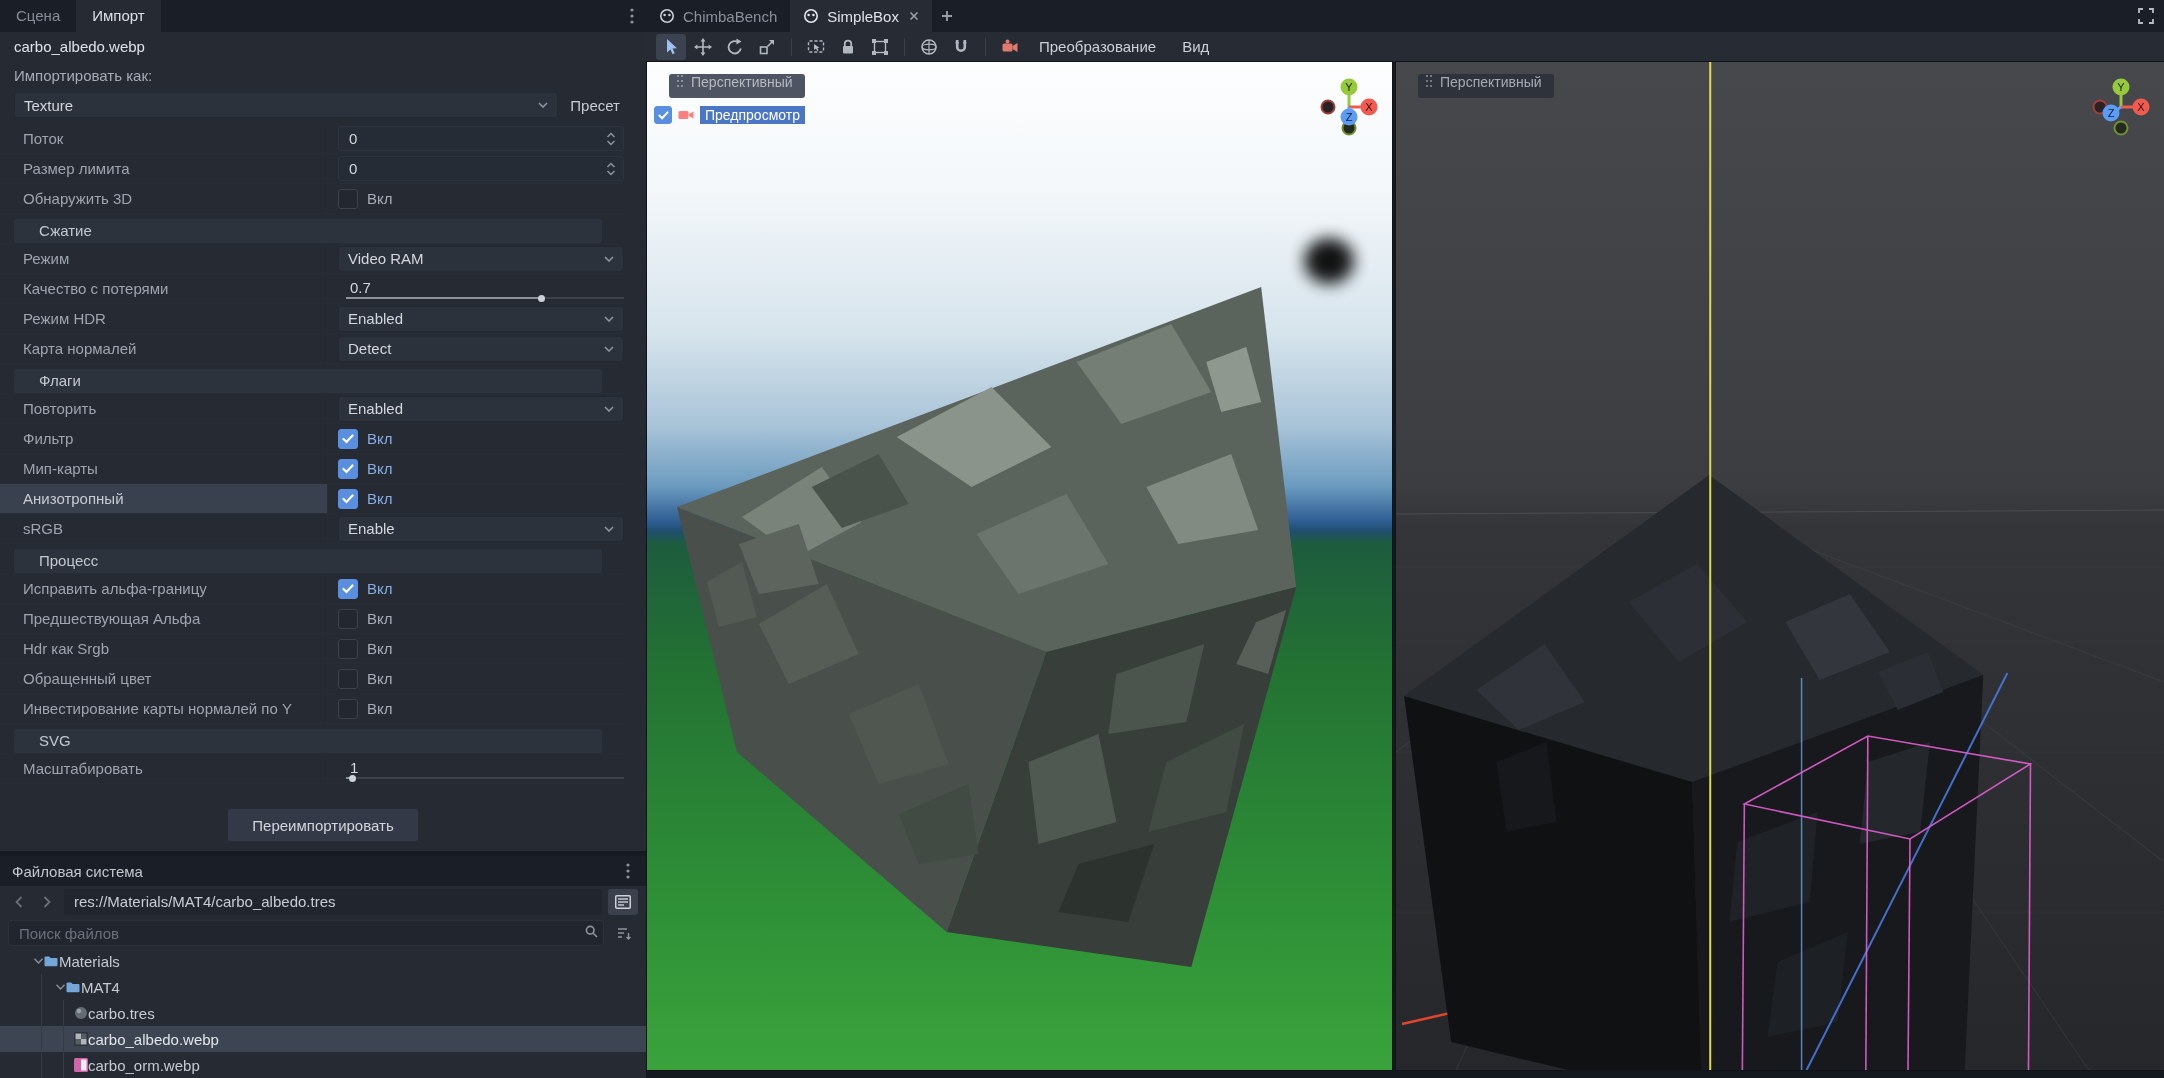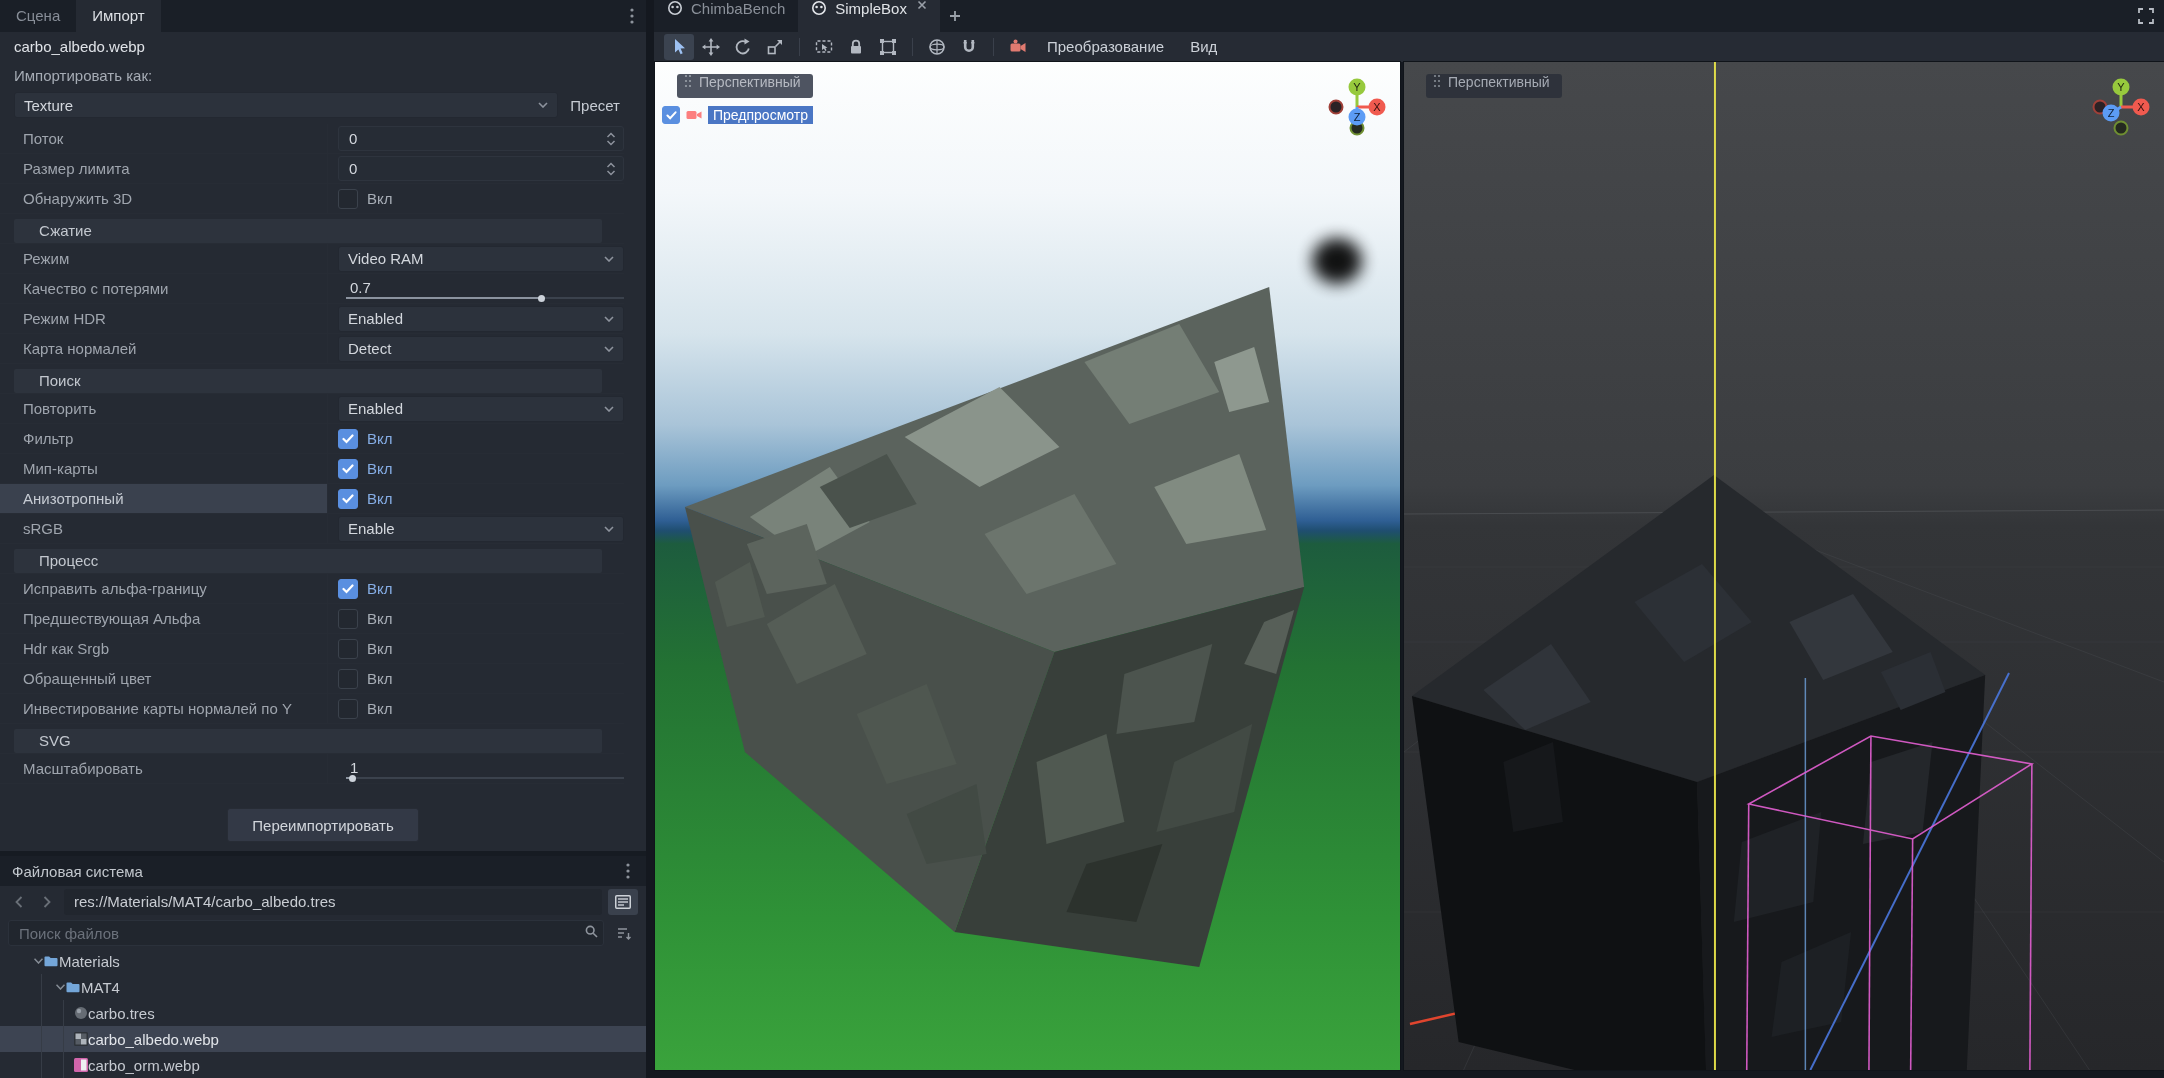--- a/index.html
+++ b/index.html
@@ -2,21 +2,21 @@
 <html><head>
 <meta charset="utf-8">
 <style>
 *{margin:0;padding:0;box-sizing:border-box}
 html,body{width:2164px;height:1078px;overflow:hidden;background:#14181f;
   font-family:"Liberation Sans","DejaVu Sans",sans-serif;color:#c6cbd3;font-size:15px}
 svg{display:block}
 #app{display:flex;width:2164px;height:1078px}
 
 
-.left-dock{width:646px;min-width:646px;height:100%;display:flex;flex-direction:column;background:#252a33;margin-right:8px}
+.left-dock{width:646px;min-width:646px;height:100%;display:flex;flex-direction:column;background:#252a33;margin-right:0}
 .dock-tabbar{height:32px;background:#1a1f27;display:flex;align-items:stretch;flex:none}
 .dock-tab{padding:0 16px;line-height:32px;font-size:15px;color:#878d97}
 .dock-tab.active{background:#252a33;color:#dde0e5}
 .tabbar-spacer{flex:1}
 .vdots{width:28px;display:flex;align-items:center;justify-content:center;color:#8d939c}
 
 .import-panel{flex:1;display:flex;flex-direction:column;overflow:hidden;background:#252a33}
 .import-filename{height:30px;line-height:30px;padding:0 14px;color:#e0e3e8;font-size:15px}
 .import-as{height:28px;line-height:28px;padding:0 14px;color:#a6acb5;font-size:15px}
 .import-type-row{display:flex;align-items:center;gap:8px;padding:2px 22px 6px 14px}
@@ -77,21 +77,21 @@
 .tree-row.lvl1{padding-left:34px}
 .tree-row.lvl2{padding-left:56px}
 .tree-row.lvl3{padding-left:74px}
 .tree-row.selected{background:#3d4452;color:#e2e5ea}
 .twist{color:#868d96;display:flex}
 .guide{position:absolute;width:1px;background:#363c46}
 
 
 .main-area{flex:1;display:flex;flex-direction:column;height:100%}
 .scene-tabbar{height:32px;background:#1a1f27;display:flex;align-items:stretch;flex:none}
-.scene-tab{display:flex;gap:8px;padding:0 13px;font-size:15px;color:#8a9099}
+.scene-tab{display:flex;align-items:center;gap:8px;padding:0 13px;font-size:15px;color:#8a9099}
 .scene-tab.active{background:#262b34;color:#e0e3e7}
 .tab-close{display:flex;color:#9aa0a9;margin-left:2px}
 .tab-plus{width:30px;display:flex;align-items:center;justify-content:center;color:#9aa0a9}
 .fullscreen-btn{width:36px;display:flex;align-items:center;justify-content:center;color:#b6bbc3}
 
 .toolbar3d{height:30px;background:#262b34;display:flex;align-items:center;padding-left:10px;gap:2px;flex:none}
 .tool-btn{width:30px;height:26px;border-radius:3px;display:flex;align-items:center;justify-content:center;color:#b2b8c1}
 .tool-btn.active{background:#3b4350;color:#9dc1f2}
 .tool-sep{width:1px;height:18px;background:#3a404b;margin:0 7px}
 .menu-btn{padding:0 12px;font-size:15px;color:#ccd1d8;line-height:30px}
@@ -235,21 +235,21 @@
             <span class="chev">
                   <svg width="10" height="6" viewBox="0 0 10 6">
                     <path d="M1 1 L5 5 L9 1" fill="none" stroke="currentColor" stroke-width="1.6"></path>
                   </svg>
                 </span>
           </div>
             </div>
         </div>
 
         <div class="section-row">
-          <div class="section-bar">Поиск</div>
+          <div class="section-bar">Флаги</div>
         </div>
 
         <div class="prop-row">
           <div class="prop-label">Повторить</div>
           <div class="prop-value">
               <div class="dropdown">
             <span class="dd-text">Enabled</span>
             <span class="chev">
                   <svg width="10" height="6" viewBox="0 0 10 6">
                     <path d="M1 1 L5 5 L9 1" fill="none" stroke="currentColor" stroke-width="1.6"></path>

